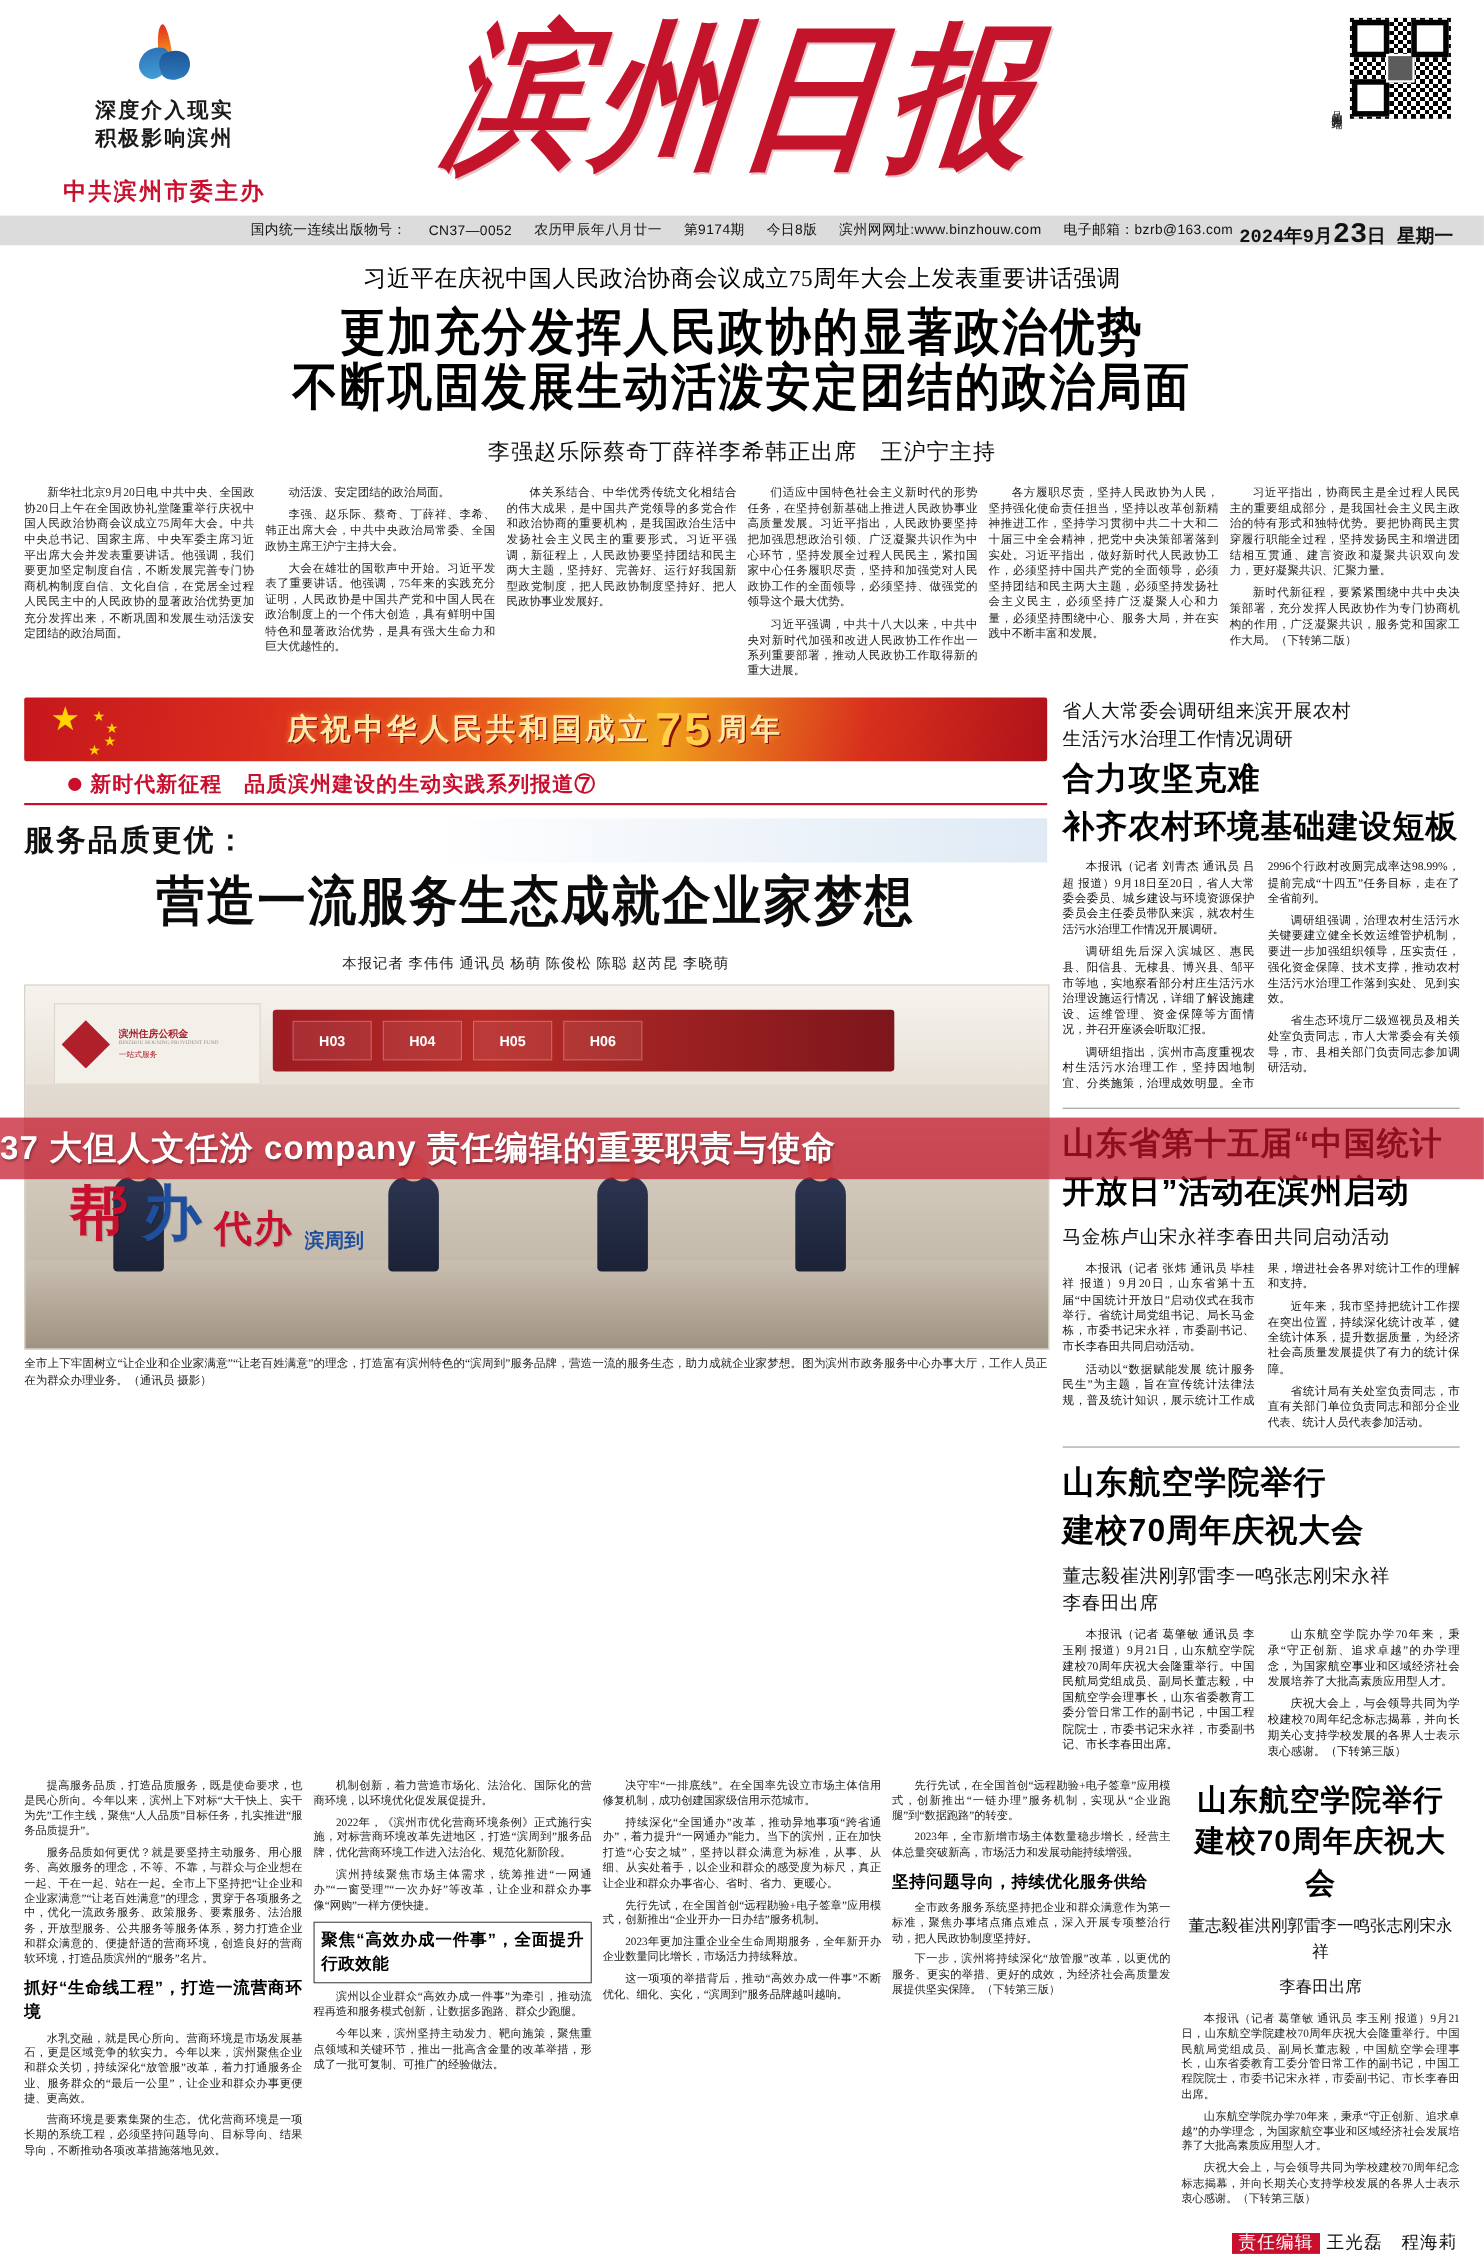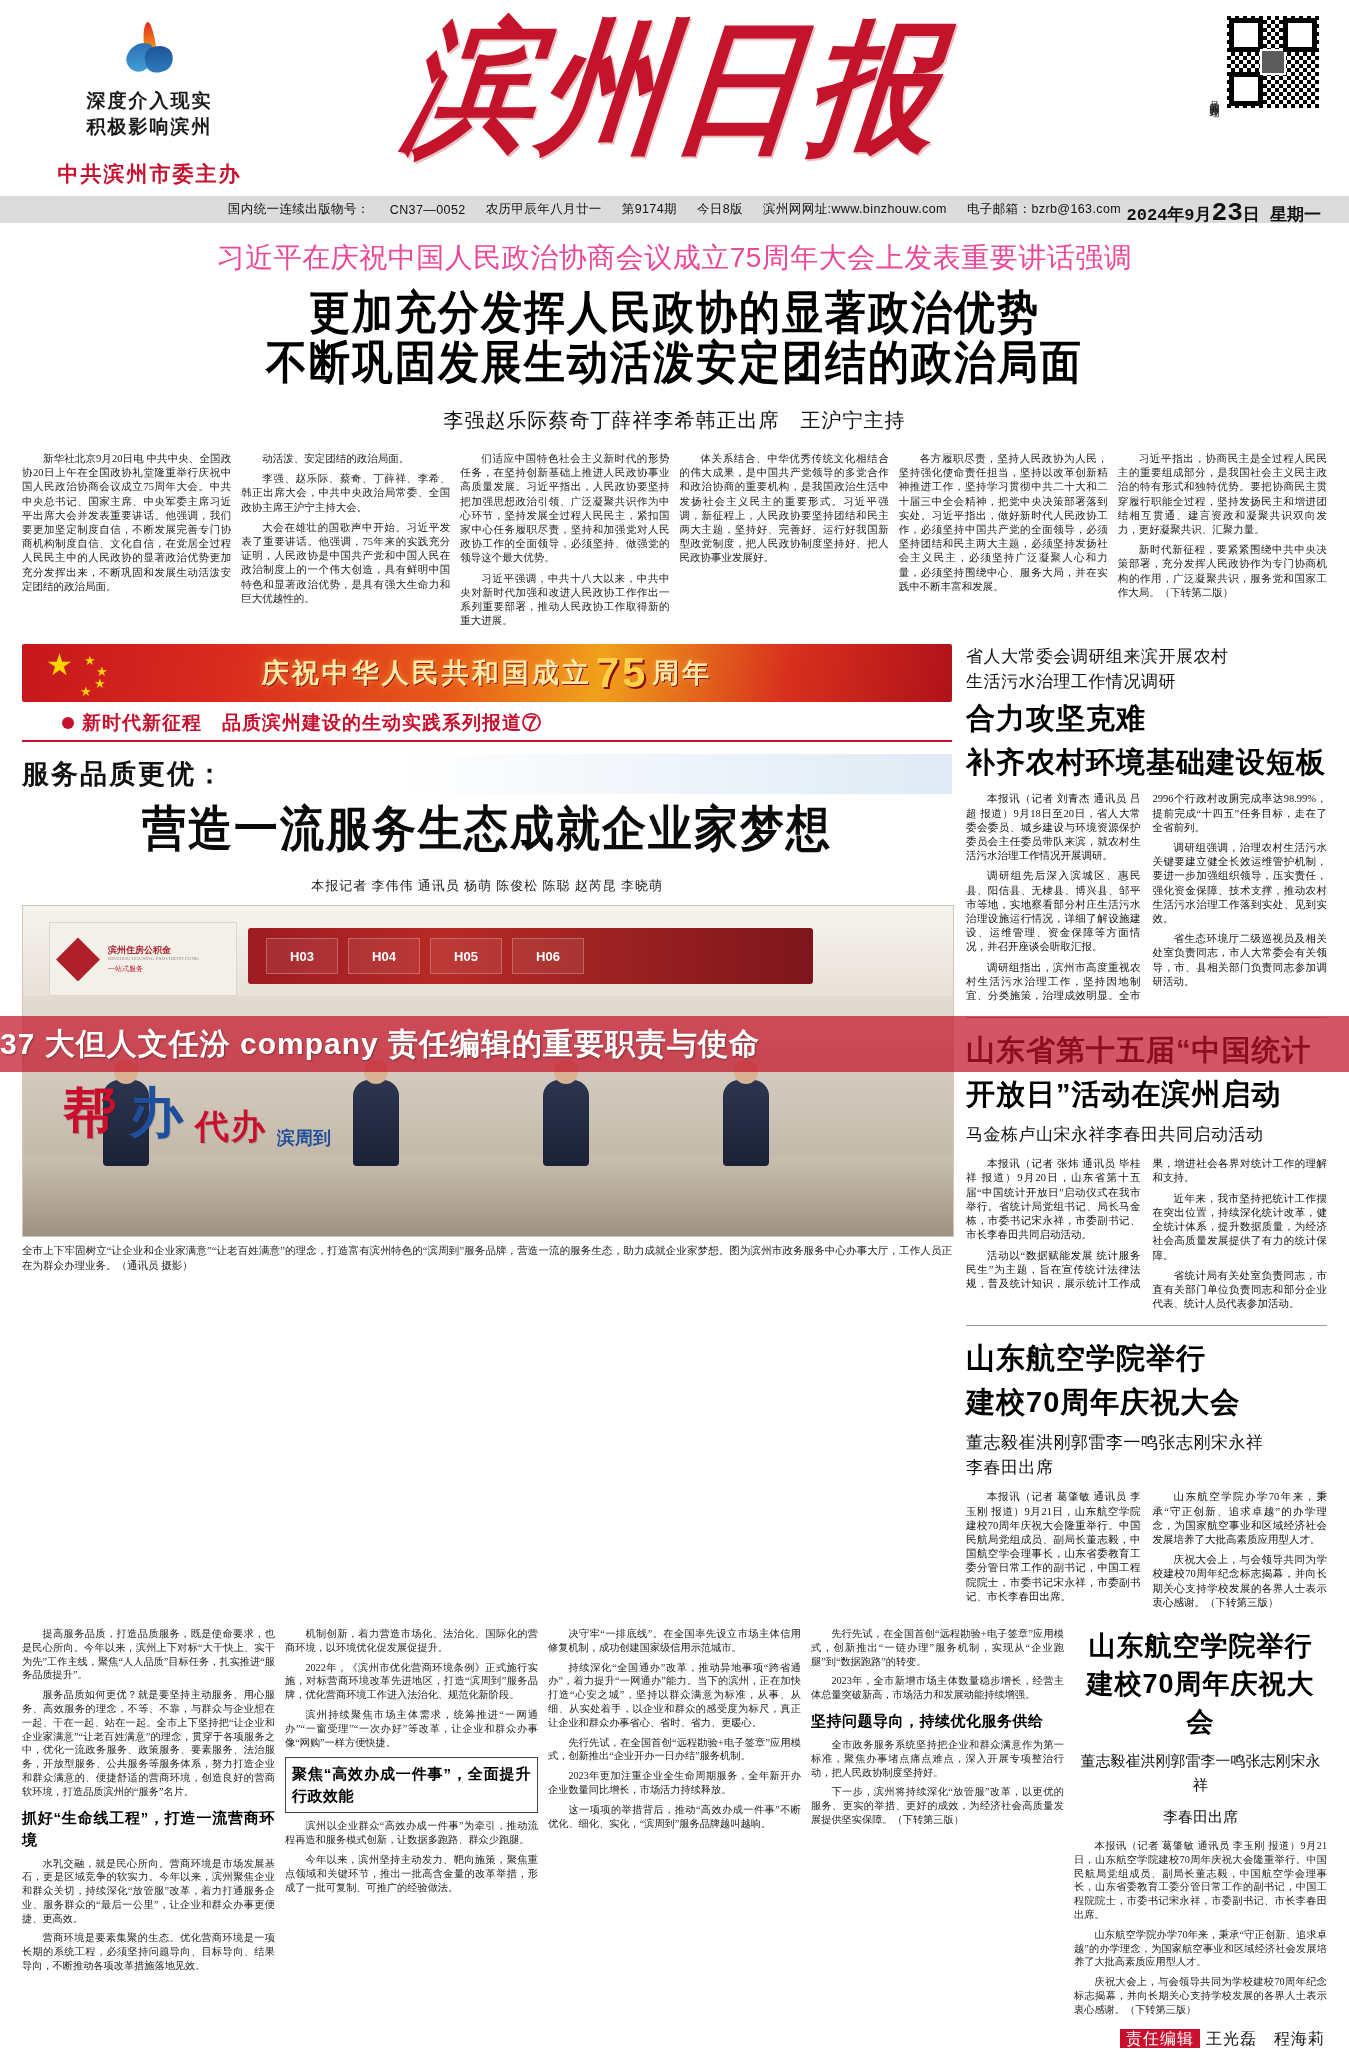--- a/index.html
+++ b/index.html
@@ -179,24 +179,24 @@
     white-space: nowrap;
   }
   .infobar span { margin: 0 4px; }
 
   
   .lead {
     text-align: center;
     padding: 16px 40px 6px 40px;
   }
   .lead .kicker {
-    font-size: 28px;
+    font-size: 21px;
     letter-spacing: 0.5px;
-    color: #ec4899;
-    font-family: Liberation Sans, sans-serif;
+    color: #000000;
+    font-family: Liberation Serif, serif;
     margin-bottom: 10px;
   }
   .lead .h1 {
     font-family: "Liberation Sans", sans-serif;
     font-weight: bold;
     font-size: 41px;
     line-height: 50px;
     letter-spacing: 2px;
     color: #000;
     transform: scaleY(1.12);
@@ -568,25 +568,25 @@
   <div class="cols">
     <div class="col">
       <p>新华社北京9月20日电 中共中央、全国政协20日上午在全国政协礼堂隆重举行庆祝中国人民政治协商会议成立75周年大会。中共中央总书记、国家主席、中央军委主席习近平出席大会并发表重要讲话。他强调，我们要更加坚定制度自信，不断发展完善专门协商机构制度自信、文化自信，在党居全过程人民民主中的人民政协的显著政治优势更加充分发挥出来，不断巩固和发展生动活泼安定团结的政治局面。</p>
     </div>
     <div class="col">
       <p>动活泼、安定团结的政治局面。</p>
       <p>李强、赵乐际、蔡奇、丁薛祥、李希、韩正出席大会，中共中央政治局常委、全国政协主席王沪宁主持大会。</p>
       <p>大会在雄壮的国歌声中开始。习近平发表了重要讲话。他强调，75年来的实践充分证明，人民政协是中国共产党和中国人民在政治制度上的一个伟大创造，具有鲜明中国特色和显著政治优势，是具有强大生命力和巨大优越性的。</p>
     </div>
     <div class="col">
+      <p>体关系结合、中华优秀传统文化相结合的伟大成果，是中国共产党领导的多党合作和政治协商的重要机构，是我国政治生活中发扬社会主义民主的重要形式。习近平强调，新征程上，人民政协要坚持团结和民主两大主题，坚持好、完善好、运行好我国新型政党制度，把人民政协制度坚持好、把人民政协事业发展好。</p>
+    </div>
+    <div class="col">
       <p>们适应中国特色社会主义新时代的形势任务，在坚持创新基础上推进人民政协事业高质量发展。习近平指出，人民政协要坚持把加强思想政治引领、广泛凝聚共识作为中心环节，坚持发展全过程人民民主，紧扣国家中心任务履职尽责，坚持和加强党对人民政协工作的全面领导，必须坚持、做强党的领导这个最大优势。</p>
       <p>习近平强调，中共十八大以来，中共中央对新时代加强和改进人民政协工作作出一系列重要部署，推动人民政协工作取得新的重大进展。</p>
-    </div>
-    <div class="col">
-      <p>体关系结合、中华优秀传统文化相结合的伟大成果，是中国共产党领导的多党合作和政治协商的重要机构，是我国政治生活中发扬社会主义民主的重要形式。习近平强调，新征程上，人民政协要坚持团结和民主两大主题，坚持好、完善好、运行好我国新型政党制度，把人民政协制度坚持好、把人民政协事业发展好。</p>
     </div>
     <div class="col">
       <p>各方履职尽责，坚持人民政协为人民，坚持强化使命责任担当，坚持以改革创新精神推进工作，坚持学习贯彻中共二十大和二十届三中全会精神，把党中央决策部署落到实处。习近平指出，做好新时代人民政协工作，必须坚持中国共产党的全面领导，必须坚持团结和民主两大主题，必须坚持发扬社会主义民主，必须坚持广泛凝聚人心和力量，必须坚持围绕中心、服务大局，并在实践中不断丰富和发展。</p>
     </div>
     <div class="col">
       <p>习近平指出，协商民主是全过程人民民主的重要组成部分，是我国社会主义民主政治的特有形式和独特优势。要把协商民主贯穿履行职能全过程，坚持发扬民主和增进团结相互贯通、建言资政和凝聚共识双向发力，更好凝聚共识、汇聚力量。</p>
       <p>新时代新征程，要紧紧围绕中共中央决策部署，充分发挥人民政协作为专门协商机构的作用，广泛凝聚共识，服务党和国家工作大局。（下转第二版）</p>
     </div>
   </div>
 

